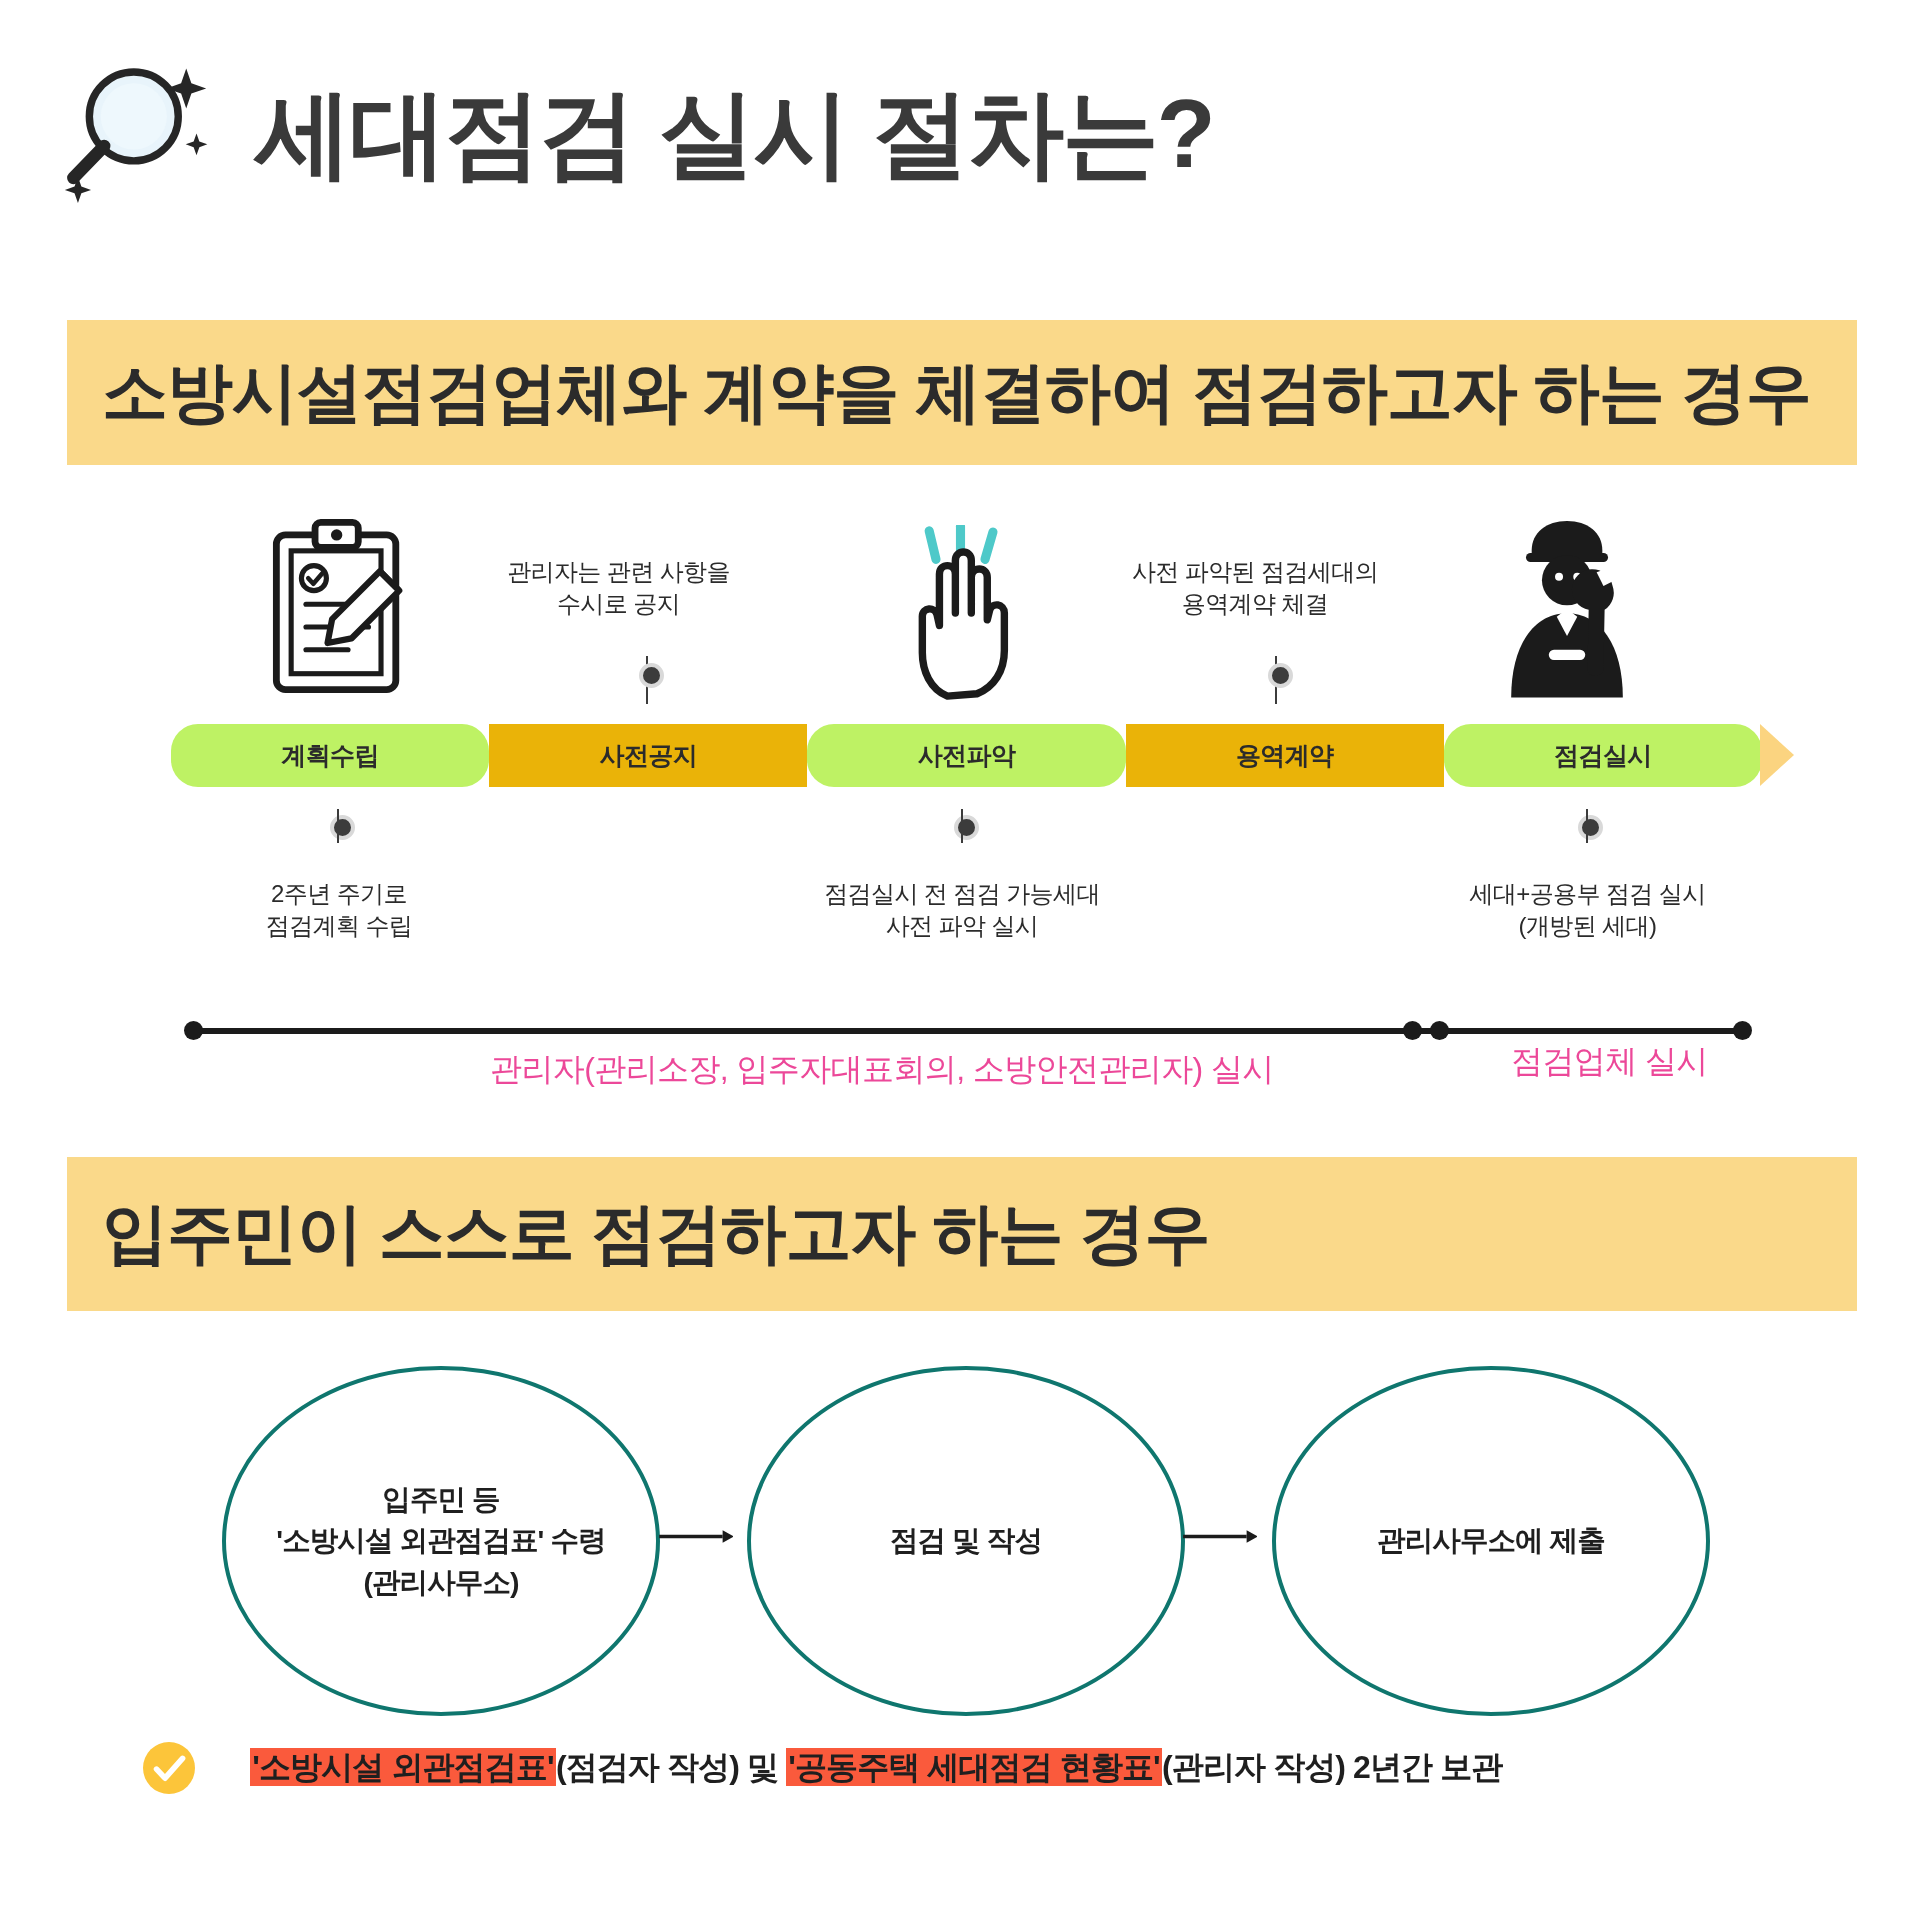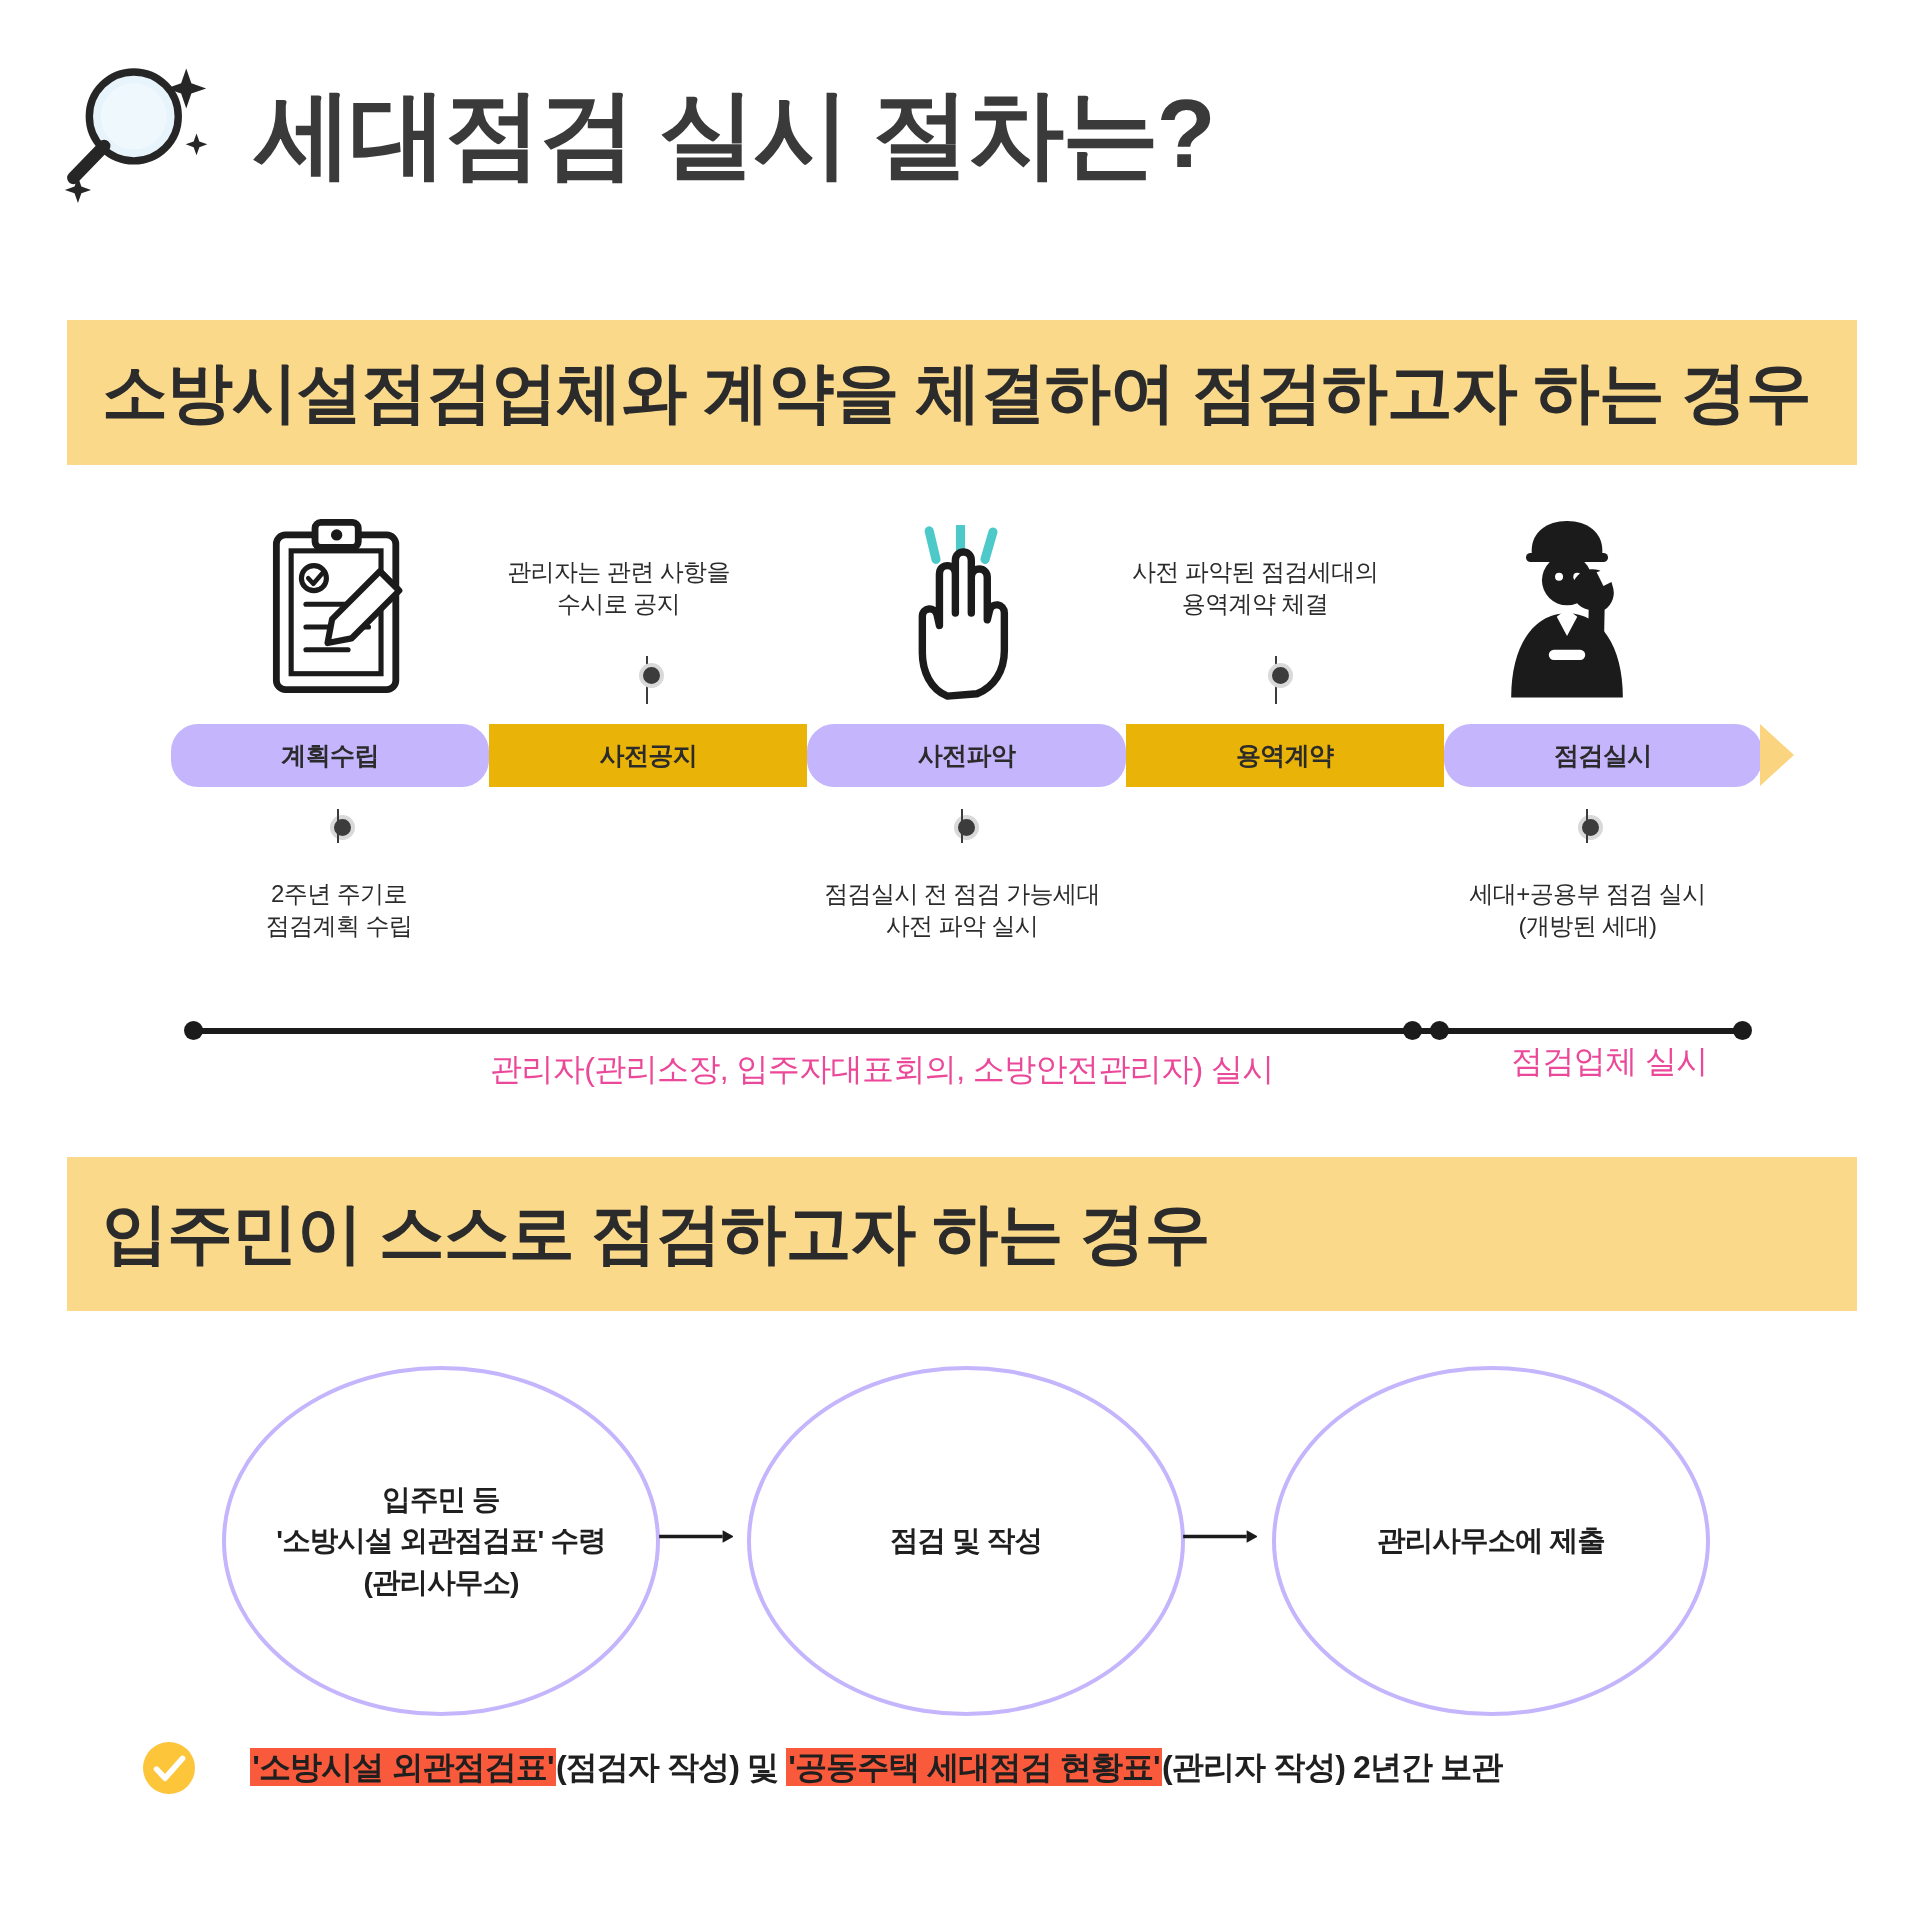--- a/index.html
+++ b/index.html
@@ -80,21 +80,21 @@
     flex: 1;
     display: flex;
     align-items: center;
     justify-content: center;
     font-size: 25px;
     font-weight: bold;
     color: #2b2b2b;
     letter-spacing: -0.6px;
     position: relative;
   }
-  .step.odd  { background: #c4b5fd; border-radius: 27px; }
+  .step.odd  { background: #bef264; border-radius: 27px; }
   .step.even { background: #eab308; }
   .step-arrow-tip {
     position: absolute;
     left: 1760px;
     top: 724px;
     width: 0;
     height: 0;
     border-top: 31px solid transparent;
     border-bottom: 31px solid transparent;
     border-left: 34px solid #fbd480;
@@ -152,21 +152,21 @@
     position: absolute;
     font-size: 32px;
     color: #ec4899;
     letter-spacing: -0.6px;
     white-space: nowrap;
   }
 
   
   .ellipse {
     position: absolute;
-    border: 4px solid #c4b5fd;
+    border: 4px solid #0f766e;
     border-radius: 50%;
     display: flex;
     align-items: center;
     justify-content: center;
     text-align: center;
     font-size: 28.5px;
     font-weight: bold;
     color: #1f1f1f;
     line-height: 1.45;
     letter-spacing: -0.9px;

